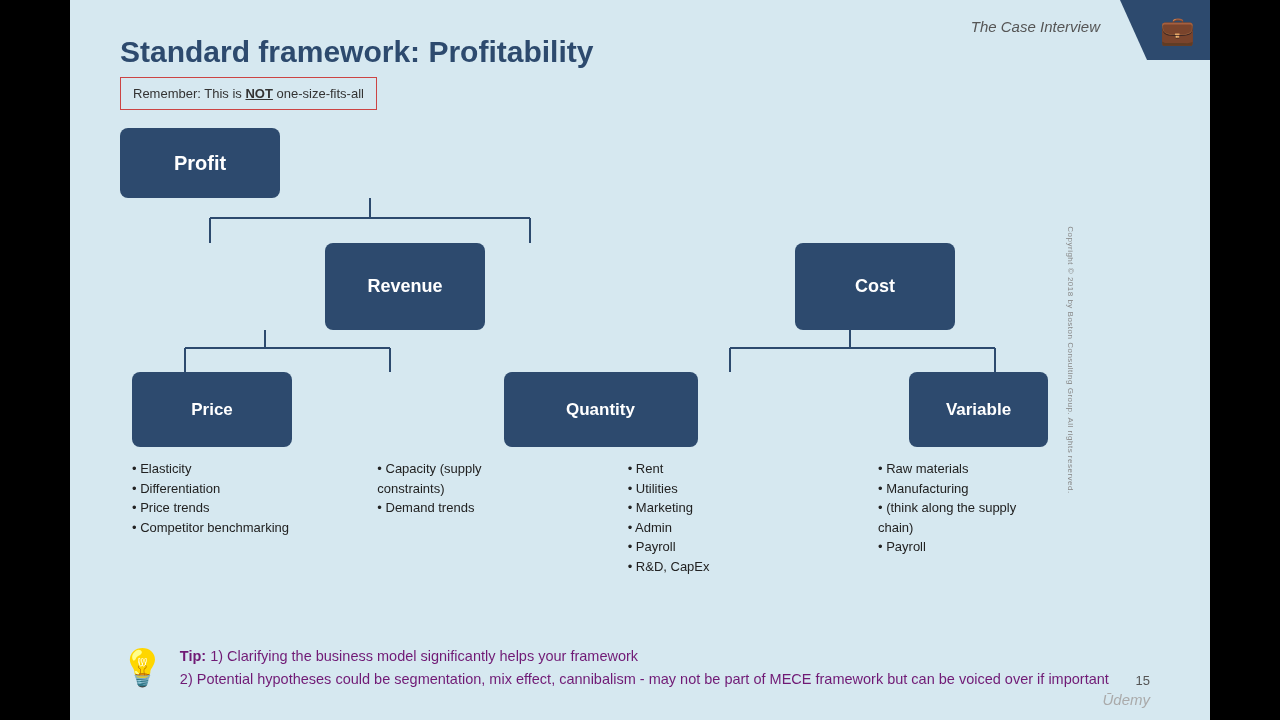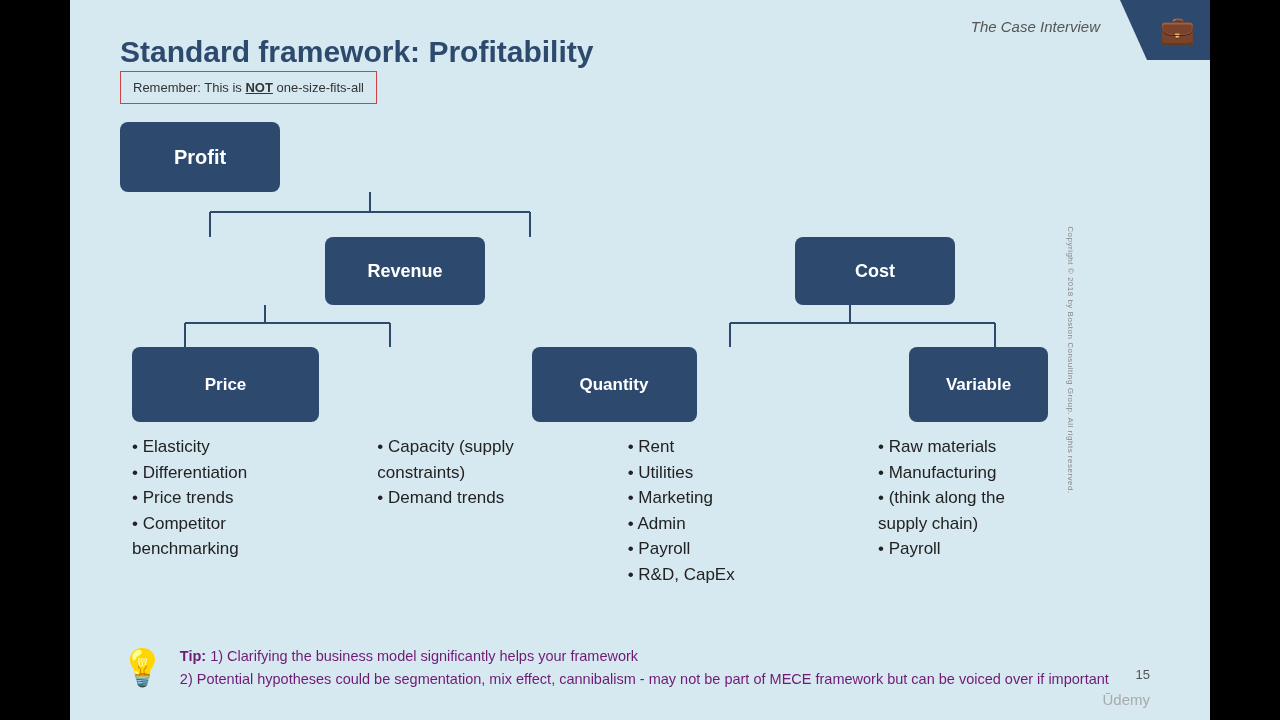--- a/index.html
+++ b/index.html
@@ -81,21 +81,21 @@
       right: 55px;
       font-size: 13px;
       color: #888;
     }
 
     
     .slide-title {
       font-size: 30px;
       font-weight: bold;
       color: #2d4a6e;
-      margin-bottom: 2px;
+      margin-bottom: 8px;
       margin-top: 5px;
     }
 
     
     .warning-box {
       border: 1.5px solid #c44;
       padding: 8px 12px;
       display: inline-block;
       margin-bottom: 18px;
       font-size: 13px;
@@ -131,32 +131,32 @@
     }
 
     .box-profit {
       width: 160px;
       height: 70px;
       font-size: 20px;
     }
 
     .box-revenue, .box-cost {
       width: 160px;
-      height: 68px;
+      height: 87px;
     }
 
     .box-sub {
       width: 155px;
       height: 75px;
       font-size: 17px;
     }
 
     .bullet-col {
       width: 155px;
-      font-size: 17px;
+      font-size: 13px;
       color: #222;
       line-height: 1.5;
     }
 
     .bullet-col ul {
       list-style: none;
       padding: 0;
     }
 
     .bullet-col ul li::before {
@@ -201,24 +201,24 @@
     <span class="briefcase-icon">💼</span>
   </div>
 
   
   <div class="watermark-text">The Case Interview</div>
 
   
   <div class="side-copyright">Copyright © 2018 by Boston Consulting Group. All rights reserved.</div>
 
   
-  <div class="page-number" style="bottom:38px;right:60px;">15</div>
-
-  
-  <div class="udemy-logo" style="bottom:12px;right:60px;font-size:15px;color:#aaa;">Ūdemy</div>
+  <div class="page-number" style="bottom:32px;right:60px;">15</div>
+
+  
+  <div class="udemy-logo" style="bottom:12px;right:60px;font-size:15px;color:#aaa;font-style:italic;">Ūdemy</div>
 
   
   <h1 class="slide-title">Standard framework: Profitability</h1>
 
   
   <div class="warning-box">
     <span>Remember: This is </span><span class="not-text">NOT</span><span> one-size-fits-all</span>
   </div>
 
   
@@ -255,24 +255,24 @@
       <line x1="65" y1="18" x2="65" y2="42" stroke="#2d4a6e" stroke-width="2"></line>
       <line x1="270" y1="18" x2="270" y2="42" stroke="#2d4a6e" stroke-width="2"></line>
 
       <line x1="730" y1="0" x2="730" y2="18" stroke="#2d4a6e" stroke-width="2"></line>
       <line x1="610" y1="18" x2="875" y2="18" stroke="#2d4a6e" stroke-width="2"></line>
       <line x1="610" y1="18" x2="610" y2="42" stroke="#2d4a6e" stroke-width="2"></line>
       <line x1="875" y1="18" x2="875" y2="42" stroke="#2d4a6e" stroke-width="2"></line>
     </svg>
 
     <div style="display:flex; justify-content:space-between; width:940px; padding:0 12px;">
-      <div class="box box-sub" style="width:187px;">
+      <div class="box box-sub" style="width:160px;">
         <span>Price</span>
       </div>
-      <div class="box box-sub" style="width:165px;">
+      <div class="box box-sub" style="width:194px;">
         <span>Quantity</span>
       </div>
       <div class="box box-sub" style="width:139px;">
         <span>Variable</span>
       </div>
     </div>
 
     <div style="display:flex; justify-content:space-between; width:940px; padding: 8px 12px 0 12px; margin-top:4px;">
 
       <div class="bullet-col" style="width:160px;">

